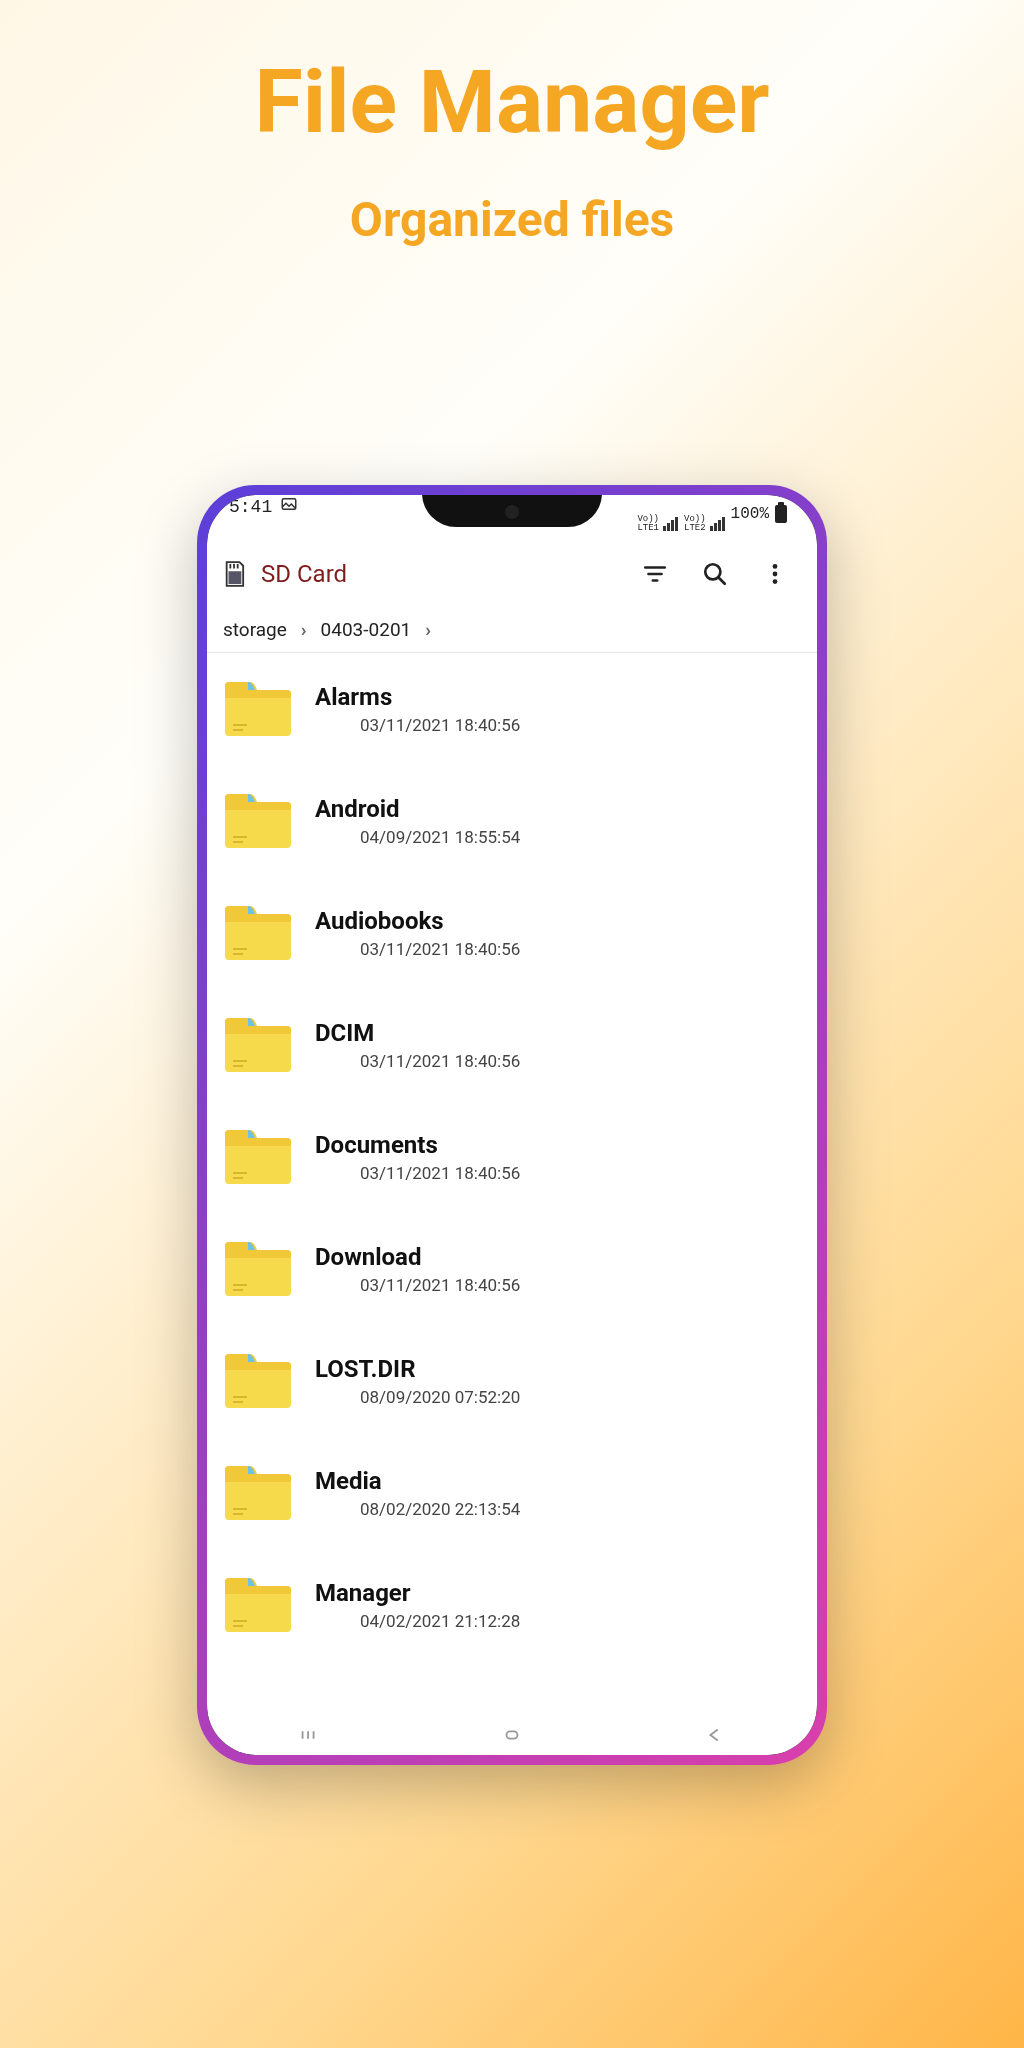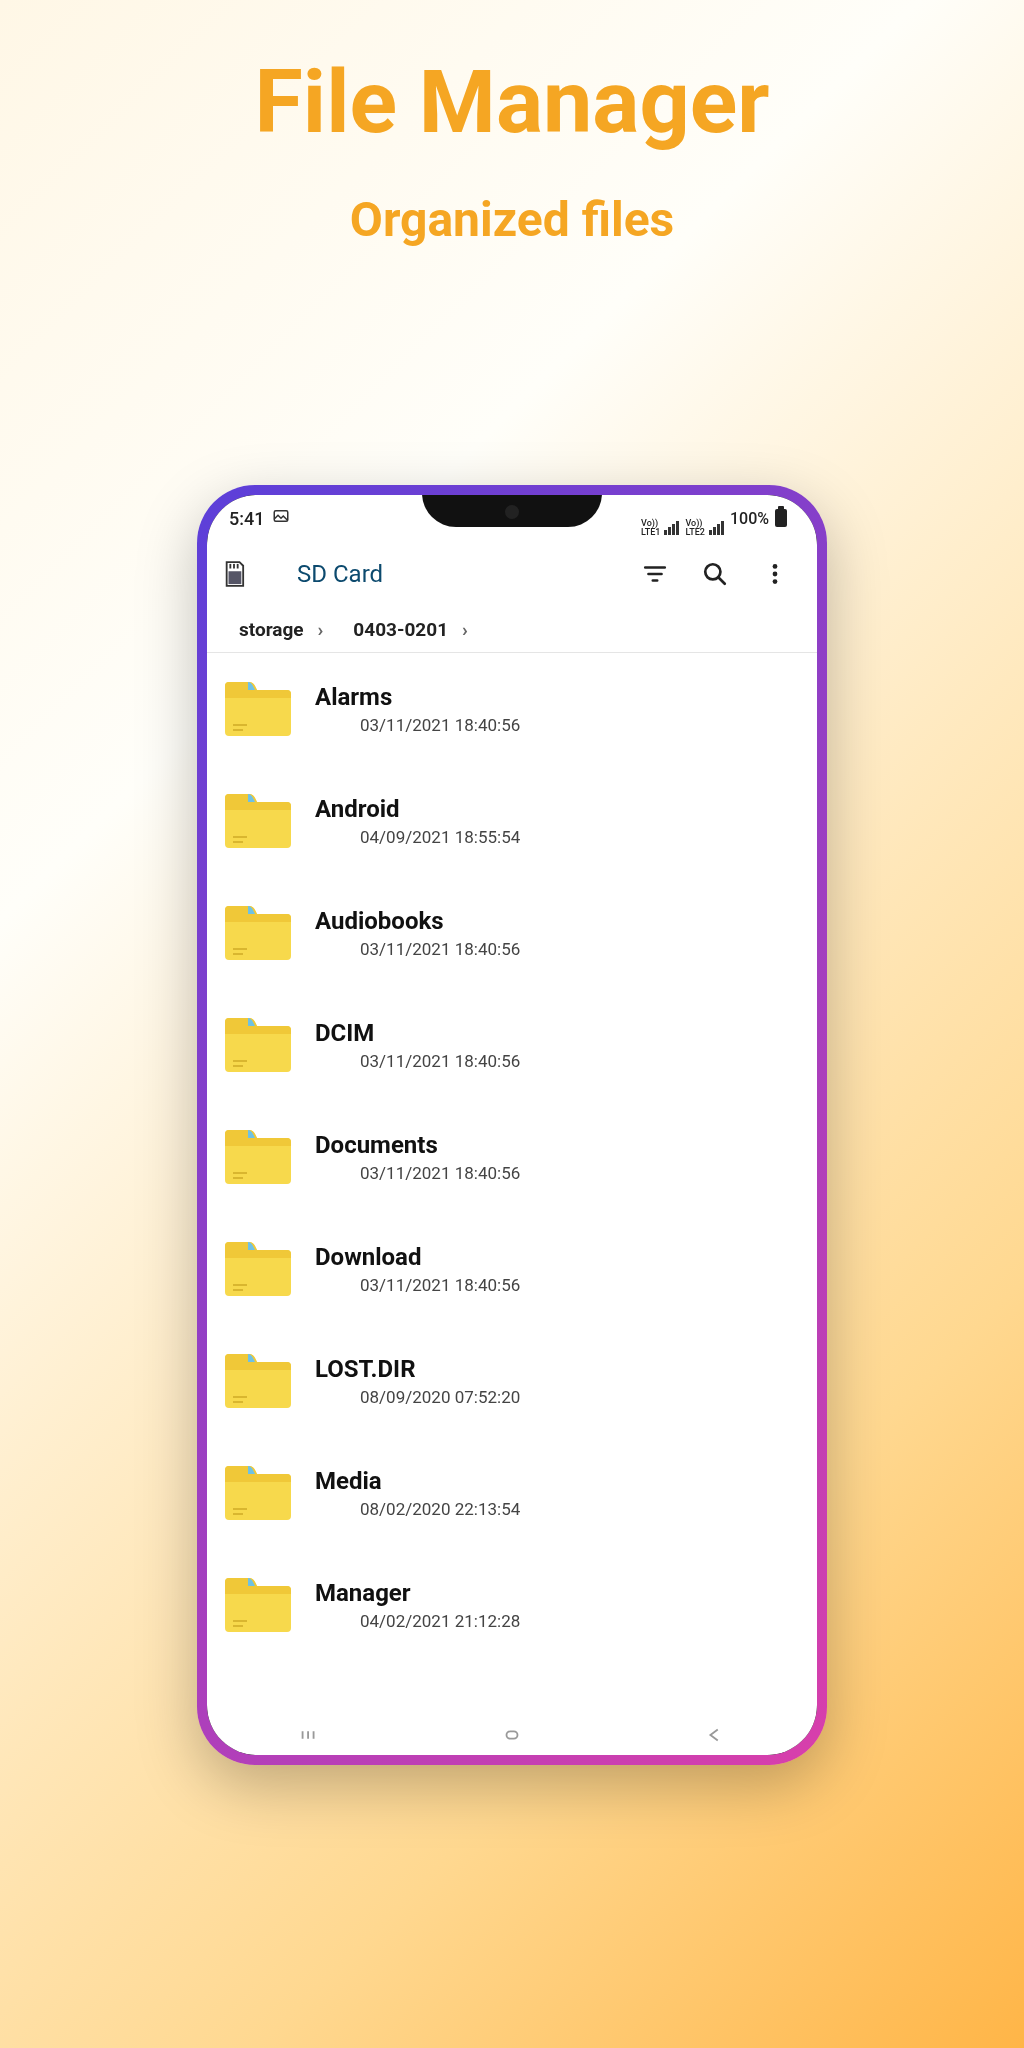--- a/index.html
+++ b/index.html
@@ -78,26 +78,27 @@
   border-radius: 48px;
   overflow: hidden;
   display: flex;
   flex-direction: column;
 }
 
 
 .status-bar {
   height: 46px;
   display: flex;
-  align-items: center;
+  align-items: flex-start;
   justify-content: space-between;
   padding: 0 30px 0 22px;
   font-size: 18px;
   font-weight: 500;
   color: #222;
+  font-family: Liberation Mono, monospace;
 }
 .status-left { display: flex; align-items: center; gap: 8px; }
 .status-right { display: flex; align-items: center; gap: 6px; font-size: 16px; }
 .lte-group { display: flex; align-items: center; gap: 2px; font-size: 9px; line-height: 1; margin-top: 20px; }
 .signal-bars { display: inline-flex; align-items: flex-end; gap: 1px; margin-left: 2px; }
 .signal-bars span { width: 3px; background: #333; }
 .signal-bars span:nth-child(1) { height: 5px; }
 .signal-bars span:nth-child(2) { height: 8px; }
 .signal-bars span:nth-child(3) { height: 11px; }
 .signal-bars span:nth-child(4) { height: 14px; }
@@ -114,23 +115,22 @@
   gap: 16px;
 }
 .sdcard-icon {
   width: 22px;
   height: 28px;
   position: relative;
 }
 .sdcard-icon svg { width: 100%; height: 100%; }
 .toolbar-title {
   font-size: 24px;
-  color: #0c4a6e;
+  color: #7f1d1d;
   flex: 1;
-  margin-left: 36px;
 }
 .toolbar-action {
   width: 44px;
   height: 44px;
   display: flex;
   align-items: center;
   justify-content: center;
   color: #222;
 }
 .toolbar-action svg { width: 26px; height: 26px; }
@@ -138,21 +138,21 @@
 
 .breadcrumb {
   height: 46px;
   display: flex;
   align-items: center;
   padding: 0 12px;
   border-bottom: 1px solid #e5e5e5;
   font-size: 19px;
   color: #222;
 }
-.crumb { font-weight: 700; padding: 0 4px; margin-left: 16px; }
+.crumb { font-weight: 400; padding: 0 4px; }
 .crumb-sep { color: #666; padding: 0 10px; font-weight: 700; }
 
 
 .file-list {
   flex: 1;
   overflow: hidden;
 }
 .file-item {
   display: flex;
   align-items: center;

